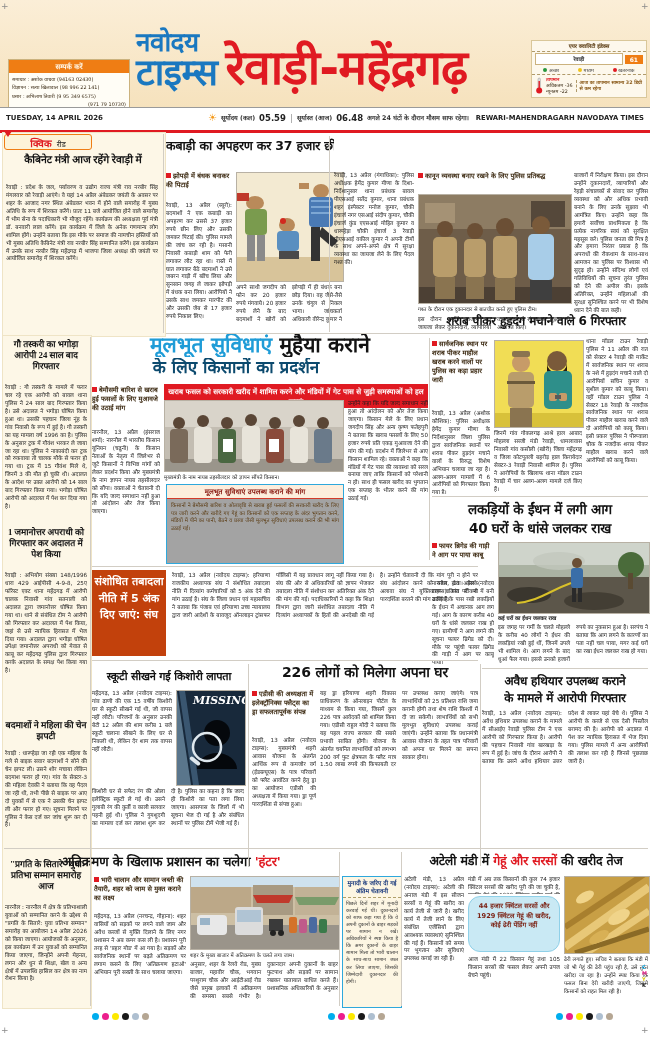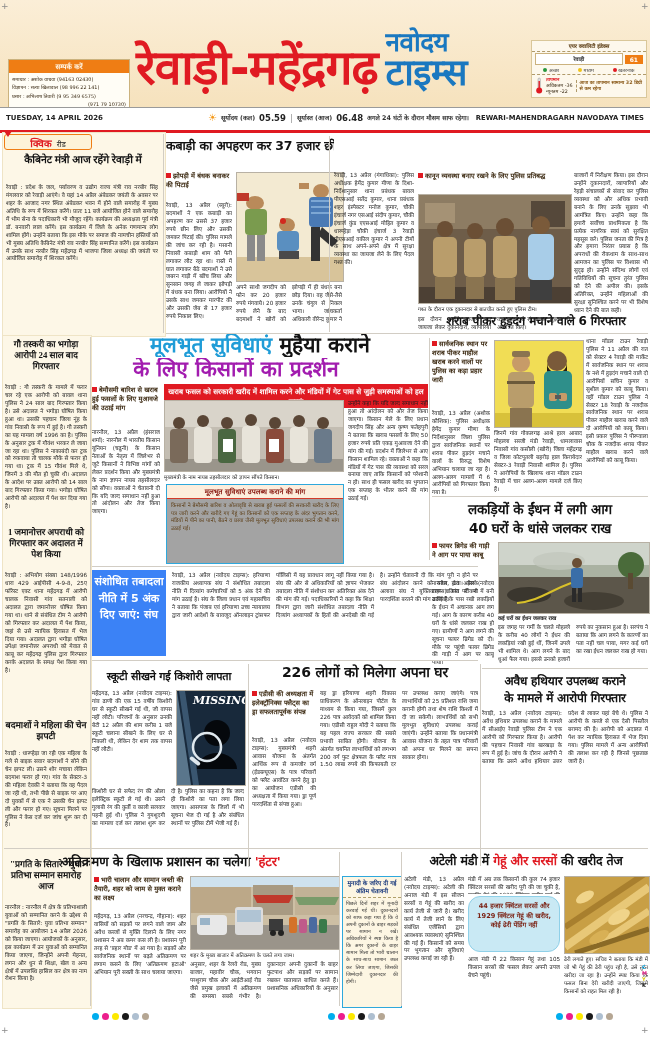--- a/index.html
+++ b/index.html
@@ -41,25 +41,25 @@
     <div style="padding:2px 3px;">
       <div class="abs0" style="font-size:4.9px;color:#3a2a14;line-height:1.7;">समाचार : अशोक वाचवा (94163 02430)</div>
       <div style="font-size:4.9px;color:#3a2a14;line-height:1.7;">विज्ञापन : सत्या खिलावाल (98 996 22 141)</div>
       <div style="font-size:4.9px;color:#3a2a14;line-height:1.7;">प्रसार : अभिलाष तिवारी (9 95 349 6575)</div>
       <div style="font-size:4.9px;color:#3a2a14;line-height:1.7;text-align:right;">(971 79 10730)</div>
     </div>
     <div style="background:#eee8da;border-top:1px solid #cbb27e;font-size:4.9px;color:#333;text-align:center;padding:2px 0;">Email : vadhwaadvt@gmail.com</div>
   </div>
 
   <div class="abs" style="left:136px;top:30px;width:400px;display:flex;align-items:flex-end;gap:8px;">
-    <span style="font-size:48px;font-weight:800;color:#e01a22;line-height:1.18;letter-spacing:-1px;white-space:nowrap;">रेवाड़ी-महेंद्रगढ़</span>
     <span style="display:inline-flex;flex-direction:column;line-height:0.95;padding-bottom:6px;">
       <span style="font-size:26px;font-weight:800;color:#1a78c0;letter-spacing:-0.5px;">नवोदय</span>
       <span style="font-size:37px;font-weight:800;color:#1a78c0;letter-spacing:-0.5px;">टाइम्स</span>
     </span>
+    <span style="font-size:48px;font-weight:800;color:#e01a22;line-height:1.18;letter-spacing:-1px;white-space:nowrap;">रेवाड़ी-महेंद्रगढ़</span>
   </div>
 
   <div class="abs" style="left:531px;top:40px;width:114px;background:#fdf8ec;border:1px solid #d9c79a;font-size:4.8px;">
     <div style="font-weight:bold;color:#5a3a10;text-align:center;border-bottom:1px dashed #b09a6a;padding:1px 0;font-size:5.4px;">एयर क्वालिटी इंडेक्स</div>
     <div style="display:flex;align-items:center;gap:2px;padding:1px 3px;">
       <span style="flex:1;background:#fff;border:1px solid #cbb27e;text-align:center;font-size:5.4px;font-weight:bold;color:#333;padding:1px 0;">रेवाड़ी</span>
       <span style="background:#ef7d14;color:#fff;font-weight:bold;font-size:6px;padding:1px 5px;">61</span>
     </div>
     <div style="display:flex;justify-content:space-around;padding:1px 2px;border-bottom:1px dashed #b09a6a;">
       <span><span class="dot" style="width:4px;height:4px;background:#27963c;"></span> <span style="color:#444;">अच्छा</span></span>
@@ -176,21 +176,21 @@
       </g>
     </svg>
   </div>
   <div class="abs cap" style="left:418px;top:305px;width:152px;height:9px;">गश्त के दौरान एक दुकानदार से बातचीत करते हुए पुलिस टीम।</div>
   <div class="abs b c2" style="left:418px;top:316px;width:152px;height:16px;">इस दौरान उन्होंने बाजारों का जायजा लेकर दुकानदारों, व्यापारियों व आमजन से संवाद कर सुझाव भी आमंत्रित किए।</div>
   <div class="abs b" style="left:574px;top:172px;width:74px;height:158px;">बाजारों में निरीक्षण किया। इस दौरान उन्होंने दुकानदारों, व्यापारियों और रेहड़ी संचालकों से संवाद कर पुलिस व्यवस्था को और अधिक प्रभावी बनाने के लिए उनके सुझाव भी आमंत्रित किए। उन्होंने कहा कि हमारी सर्वोच्च प्राथमिकता है कि प्रत्येक नागरिक स्वयं को सुरक्षित महसूस करे। पुलिस जनता की मित्र है और हमारा निरंतर प्रयास है कि अपराधों की रोकथाम के साथ-साथ आमजन का पुलिस पर विश्वास भी सुदृढ़ हो। उन्होंने संदिग्ध लोगों एवं गतिविधियों की सूचना तुरंत पुलिस को देने की अपील की। इसके अतिरिक्त, उन्होंने महिलाओं की सुरक्षा सुनिश्चित करने पर भी विशेष ध्यान देने की बात कही।</div>
 
   <div class="abs" style="left:92px;top:334px;width:336px;text-align:center;font-weight:800;font-size:21px;line-height:1.1;white-space:nowrap;overflow:hidden;">
     <span style="color:#1f9cd7;">मूलभूत सुविधाएं</span><span style="color:#121212;"> मुहैया कराने</span>
   </div>
-  <div class="abs" style="left:92px;top:358px;width:288px;text-align:center;font-weight:800;font-size:21px;color:#a21caf;line-height:1.1;white-space:nowrap;overflow:hidden;">के लिए किसानों का प्रदर्शन</div>
+  <div class="abs" style="left:92px;top:358px;width:288px;text-align:center;font-weight:800;font-size:17px;color:#0c4a6e;line-height:1.1;white-space:nowrap;overflow:hidden;">के लिए किसानों का प्रदर्शन</div>
   <div class="abs" style="left:164px;top:384px;width:264px;background:#e01a22;color:#fff;font-weight:bold;font-size:7.2px;text-align:center;padding:2px 0;">खराब फसल को सरकारी खरीद में शामिल करने और मंडियों में गेट पास से जुड़ी समस्याओं को हल कराएं</div>
   <div class="abs bt" style="left:92px;top:386px;width:68px;height:40px;">
     <span class="sq"></span><span>बेमौसमी बारिश से खराब हुई फसलों के लिए मुआवजे की उठाई मांग</span>
   </div>
   <div class="abs b" style="left:92px;top:429px;width:68px;height:134px;">नारनौल, 13 अप्रैल (हंसराज शर्मा): नारनौल में भारतीय किसान यूनियन (चढूनी) के किसान नेताओं के नेतृत्व में जिलेभर से जुटे किसानों ने विभिन्न मांगों को लेकर प्रदर्शन किया और मुख्यमंत्री के नाम ज्ञापन नायब तहसीलदार को सौंपा। वक्ताओं ने चेतावनी दी कि यदि जल्द समाधान नहीं हुआ तो आंदोलन और तेज किया जाएगा।</div>
   <div class="photo" style="left:164px;top:400px;width:178px;height:70px;">
     <svg width="178" height="70" viewBox="0 0 178 70">
       <rect width="178" height="70" fill="#c3bdb2"></rect>
       <rect width="178" height="26" fill="#d9d4ca"></rect>
       <rect y="58" width="178" height="12" fill="#9a958b"></rect>
@@ -265,21 +265,21 @@
       <circle cx="78" cy="20" r="5" fill="#6b4f35"></circle>
       <rect x="72" y="25" width="12" height="20" rx="3" fill="#3a6ea8"></rect>
       <rect x="73" y="45" width="4" height="14" fill="#2a2a2a"></rect>
       <rect x="79" y="45" width="4" height="14" fill="#2a2a2a"></rect>
       <path d="M72 40 C 50 48, 40 58, 18 60" stroke="#d8c02a" stroke-width="2" fill="none"></path>
     </svg>
   </div>
   <div class="abs cap" style="left:498px;top:614px;width:150px;height:8px;font-weight:bold;">कई घरों का ईंधन जलकर राख</div>
   <div class="abs b c2" style="left:498px;top:624px;width:150px;height:40px;">इस जगह पर गर्मी के चलते मोहल्ले के करीब 40 लोगों ने ईंधन की लकड़ियां रखी हुई थीं, जिनमें उपले भी शामिल थे। आग लगने के बाद धुआं फैल गया। इससे उनको हजारों रुपये का नुकसान हुआ है। सरपंच ने बताया कि आग लगने के कारणों का पता नहीं चल पाया, मगर कई घरों का रखा ईंधन जलकर राख हो गया।</div>
 
-  <div class="abs" style="left:92px;top:570px;width:74px;height:86px;background:#3b82f6;color:#fff;font-weight:bold;font-size:11px;text-align:center;line-height:1.5;padding-top:4px;box-sizing:border-box;overflow:hidden;">संशोधित तबादला नीति में 5 अंक दिए जाएं: संघ</div>
+  <div class="abs" style="left:92px;top:570px;width:74px;height:86px;background:#c2410c;color:#fff;font-weight:bold;font-size:11px;text-align:center;line-height:1.5;padding-top:4px;box-sizing:border-box;overflow:hidden;">संशोधित तबादला नीति में 5 अंक दिए जाएं: संघ</div>
   <div class="abs b c3" style="left:172px;top:572px;width:306px;height:84px;">रेवाड़ी, 13 अप्रैल (नवोदय टाइम्स): हरियाणा राजकीय अध्यापक संघ ने संशोधित तबादला नीति में दिव्यांग कर्मचारियों को 5 अंक देने की मांग उठाई है। संघ के जिला प्रधान एवं महासचिव ने बताया कि पंजाब एवं हरियाणा उच्च न्यायालय द्वारा जारी आदेशों के बावजूद ऑनलाइन ट्रांसफर पॉलिसी में यह प्रावधान लागू नहीं किया गया है। संघ की ओर से अधिकारियों को ज्ञापन भेजकर तबादला नीति में संशोधन कर अतिरिक्त अंक देने की मांग की गई। पदाधिकारियों ने कहा कि शिक्षा विभाग द्वारा जारी संशोधित तबादला नीति में दिव्यांग अध्यापकों के हितों की अनदेखी की गई है। उन्होंने चेतावनी दी कि मांग पूरी न होने पर संघ आंदोलन करने को बाध्य होगा। इसके अलावा संघ ने युक्तिकरण प्रक्रिया में भी पारदर्शिता बरतने की मांग उठाई है।</div>
 
   <div class="abs hd" style="left:90px;top:668px;width:158px;font-size:11px;text-align:center;">स्कूटी सीखने गई किशोरी लापता</div>
   <div class="abs b" style="left:92px;top:690px;width:80px;height:94px;">महेंद्रगढ़, 13 अप्रैल (नवोदय टाइम्स): गांव ढाणी की एक 15 वर्षीय किशोरी घर से स्कूटी सीखने गई थी, जो वापस नहीं लौटी। परिजनों के अनुसार उनकी बेटी 12 अप्रैल की शाम करीब 1 बजे स्कूटी चलाना सीखने के लिए घर से निकली थी, लेकिन देर शाम तक वापस नहीं लौटी।</div>
   <div class="photo" style="left:176px;top:690px;width:68px;height:94px;">
     <svg width="68" height="94" viewBox="0 0 68 94">
       <rect width="68" height="94" fill="#18293b"></rect>
       <path d="M0 0 l14 94 h-14 z" fill="#9cc4de" opacity="0.5"></path>
       <path d="M8 0 l14 94 h-6 L2 0 z" fill="#6f9cc0" opacity="0.4"></path>
       <text x="16" y="13" fill="#fff" font-size="11" font-style="italic" font-weight="bold" font-family="DejaVu Serif, serif">MISSING</text>

